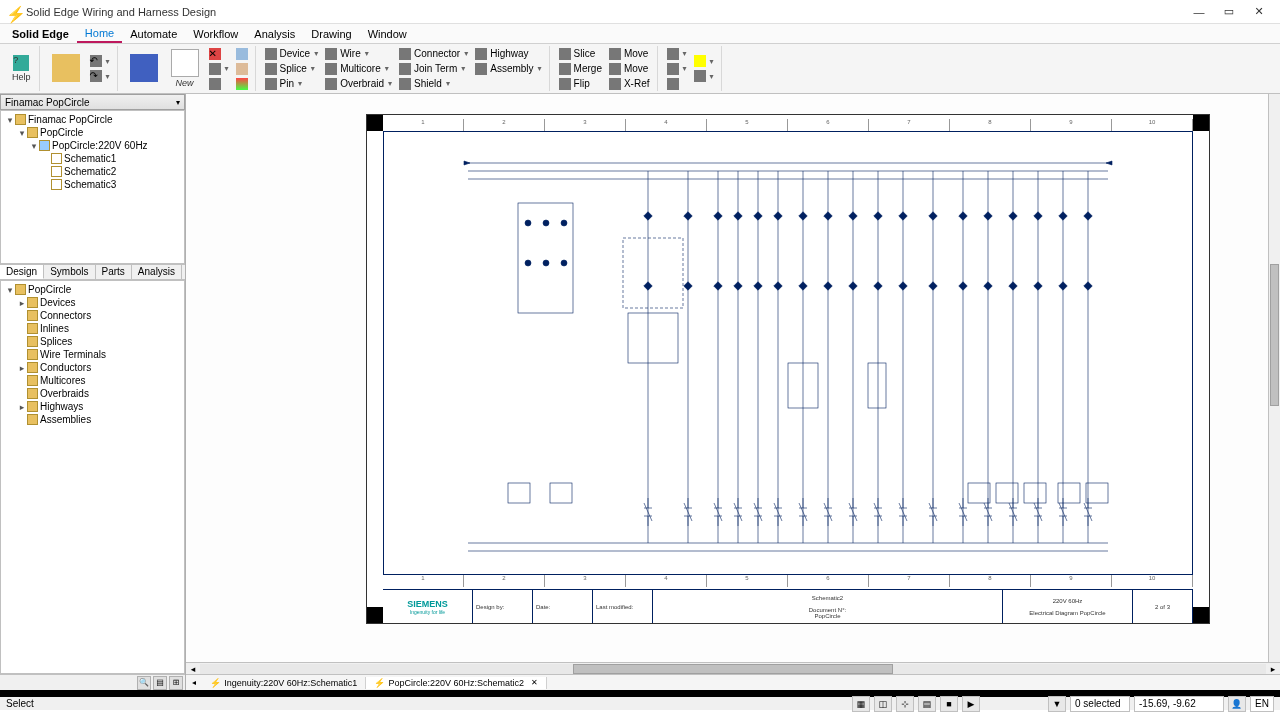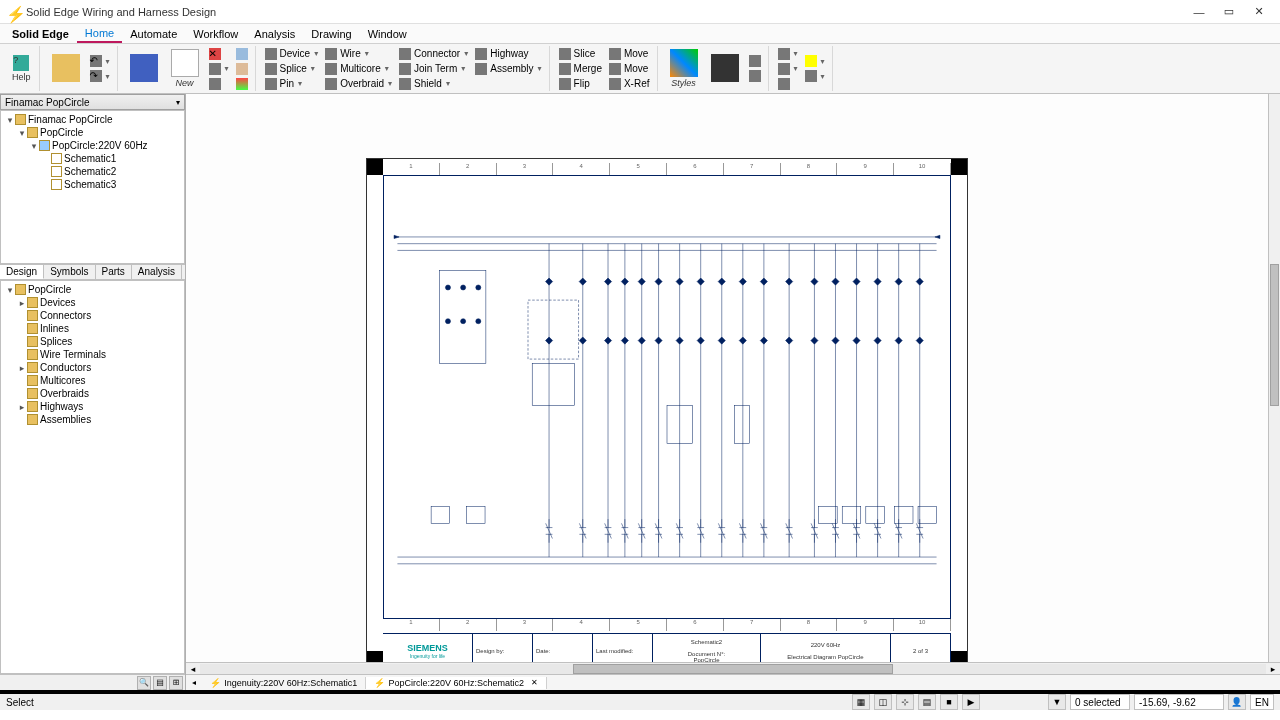--- a/index.html
+++ b/index.html
@@ -47,21 +47,21 @@
 .tabs-row { height: 16px; background: #f0f0f0; border-top: 1px solid #c0c0c0; border-bottom: 1px solid #c0c0c0; display: flex; font-size: 10px; }
 .tabs-row .tab { padding: 1px 6px; cursor: pointer; border-right: 1px solid #c0c0c0; }
 .tabs-row .tab.active { background: #fff; border-bottom: 1px solid #fff; }
 
 .upper-panel { height: 170px; display: flex; flex-direction: column; }
 .lower-panel { flex: 1; display: flex; flex-direction: column; }
 
 
 .canvas-area { flex: 1; display: flex; flex-direction: column; background: #fff; position: relative; }
 .canvas-scroll { flex: 1; overflow: hidden; position: relative; background: #fdfdfd; }
-.drawing-sheet { position: absolute; left: 180px; top: 20px; width: 602px; height: 510px; background: #fff; border: 1px solid #333; margin-top: 44px; }
+.drawing-sheet { position: absolute; left: 180px; top: 20px; width: 844px; height: 510px; background: #fff; border: 1px solid #333; }
 .sheet-corner { position: absolute; width: 16px; height: 16px; background: #000; }
 .sheet-corner.tl { top: 0; left: 0; }
 .sheet-corner.tr { top: 0; right: 0; }
 .sheet-corner.bl { bottom: 0; left: 0; }
 .sheet-corner.br { bottom: 0; right: 0; }
 .sheet-frame { position: absolute; top: 16px; left: 16px; right: 16px; bottom: 48px; border: 1px solid #002060; }
 .sheet-ruler-top, .sheet-ruler-bot { position: absolute; height: 12px; left: 16px; right: 16px; display: flex; }
 .sheet-ruler-top { top: 4px; } .sheet-ruler-bot { bottom: 36px; }
 .ruler-cell { flex: 1; border-right: 1px solid #999; font-size: 6px; text-align: center; color: #666; }
 
@@ -81,21 +81,21 @@
 .hscroll .arrow { width: 14px; text-align: center; font-size: 9px; cursor: pointer; }
 .hscroll .track { flex: 1; height: 10px; background: #e8e8e8; position: relative; }
 .hscroll .thumb { position: absolute; left: 35%; width: 30%; height: 100%; background: #c0c0c0; border: 1px solid #a0a0a0; }
 
 .doc-tabs { height: 16px; background: #f5f5f5; border-top: 1px solid #c0c0c0; display: flex; align-items: center; font-size: 9px; padding-left: 6px; }
 .doc-tab { padding: 1px 8px; display: flex; align-items: center; gap: 3px; cursor: pointer; border-right: 1px solid #d0d0d0; }
 .doc-tab .bolt { color: #0078d4; font-size: 9px; }
 .doc-tab.active { background: #fff; }
 
 
-.statusbar { height: 20px; background: #f0f0f0; border-top: 4px solid #000000; display: flex; align-items: center; font-size: 10px; padding: 0 6px; gap: 4px; }
+.statusbar { height: 20px; background: #f0f0f0; border-top: 7px solid #000000; display: flex; align-items: center; font-size: 10px; padding: 0 6px; gap: 4px; }
 .statusbar .left { flex: 1; }
 .statusbar .sb-btn { width: 18px; height: 16px; border: 1px solid #c0c0c0; background: #e8e8e8; cursor: pointer; display: flex; align-items: center; justify-content: center; font-size: 9px; }
 .statusbar .field { height: 16px; border: 1px solid #c0c0c0; background: #fff; padding: 0 4px; display: flex; align-items: center; min-width: 60px; }
 
 .vscroll { position: absolute; right: 0; top: 0; bottom: 0; width: 12px; background: #f0f0f0; border-left: 1px solid #c0c0c0; }
 .vscroll .vthumb { position: absolute; top: 30%; height: 25%; left: 1px; right: 1px; background: #c0c0c0; border: 1px solid #a0a0a0; }
 
 
 .mini-toolbar { height: 16px; background: #f0f0f0; border-top: 1px solid #c0c0c0; display:flex; align-items:center; justify-content:flex-end; gap:2px; padding:0 2px;}
 .mini-toolbar .mini-btn { width:14px; height:14px; background:#e0e0e0; border:1px solid #b0b0b0; cursor:pointer; font-size:8px; display:flex; align-items:center; justify-content:center;}
@@ -262,37 +262,20 @@
           <span class="ico-sm"></span>
           <span>Move</span>
         </div>
       <div class="ribbon-row-item">
           <span class="ico-sm"></span>
           <span>Move</span>
         </div>
       <div class="ribbon-row-item">
           <span class="ico-sm"></span>
           <span>X-Ref</span>
-        </div>
-    </div>
-  </div>
-  <div class="ribbon-group">
-    <div class="ribbon-btn large">
-        <span class="ico" style="background:linear-gradient(45deg,#f80,#08f,#0c0);"></span>
-        <span>Styles</span>
-      </div>
-    <div class="ribbon-btn large">
-        <span class="ico" style="background:#333;"></span>
-      </div>
-    <div class="ribbon-row">
-      <div class="ribbon-row-item">
-          <span class="ico-sm"></span>
-        </div>
-      <div class="ribbon-row-item">
-          <span class="ico-sm"></span>
         </div>
     </div>
   </div>
   <div class="ribbon-group">
     <div class="ribbon-row">
       <div class="ribbon-row-item">
           <span class="ico-sm"></span>
           <span class="drop">▾</span>
         </div>
       <div class="ribbon-row-item">

